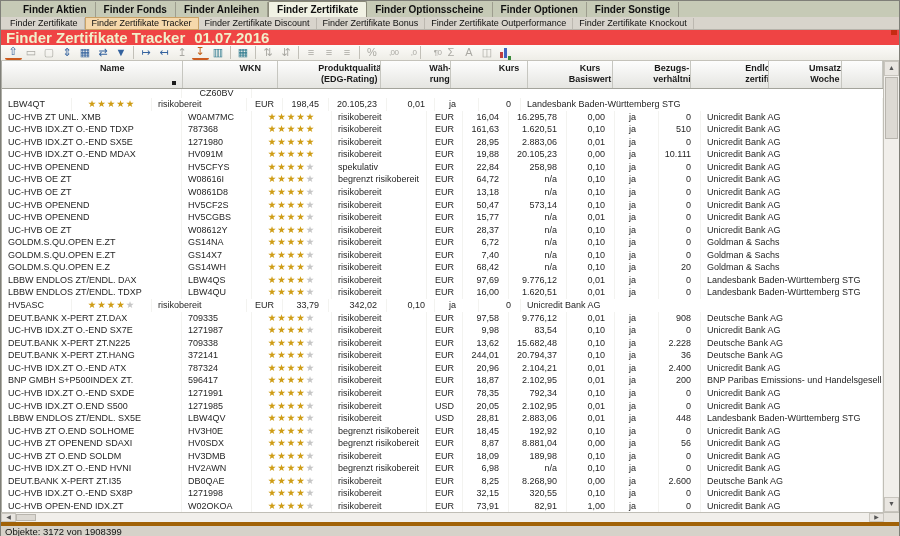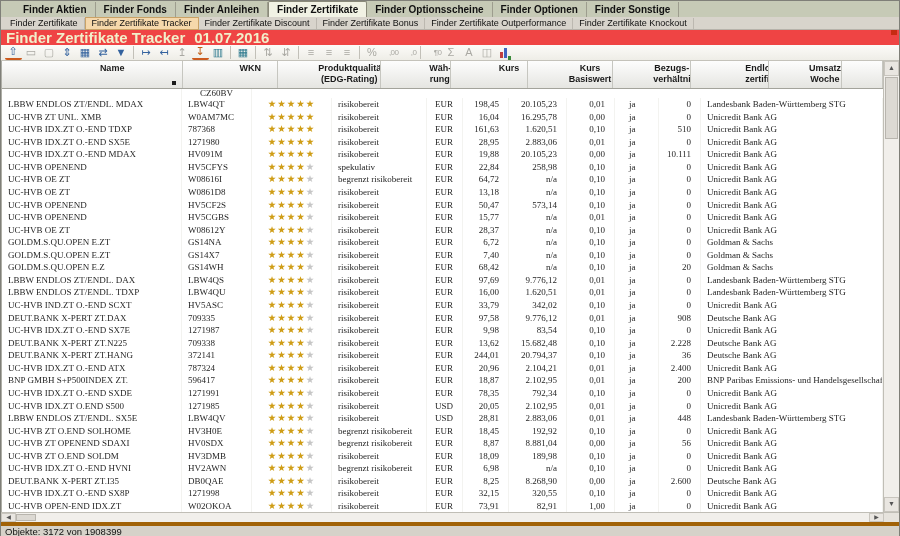--- a/index.html
+++ b/index.html
@@ -38,21 +38,21 @@
   .st-chart::after{content:"";position:absolute;left:7px;bottom:2px;width:3px;height:10px;background:#3f64c0;}
   .sep{width:1px;height:13px;background:#c2c0b8;margin:0 3px;}
 
   
   .gwrap{display:flex;height:451px;background:#fff;}
   .gcol{flex:1;display:flex;flex-direction:column;border-left:1px solid #aeaea6;min-width:0;}
   .ghead{height:27px;display:flex;background:linear-gradient(#fdfdfd,#e5e5e1);border-bottom:1px solid #a3a39b;}
   .hcell{box-sizing:border-box;border-right:1px solid #c6c6c0;font-size:9px;font-weight:bold;color:#1a1a1a;
     text-align:center;padding-top:2px;line-height:11px;position:relative;overflow:hidden;white-space:nowrap;margin-left:40px;}
   .sortsq{position:absolute;right:6px;bottom:3px;width:4px;height:4px;background:#1c1c1c;}
-  .gbody{flex:1;overflow:hidden;background:#fff;font-family:Liberation Serif, serif;}
+  .gbody{flex:1;overflow:hidden;background:#fff;}
   .row{display:flex;height:12.57px;line-height:12.5px;font-size:9px;color:#262626;white-space:nowrap;}
   .row.partial{height:9px;line-height:8px;overflow:hidden;}
   .c{box-sizing:border-box;height:100%;overflow:hidden;border-right:1px solid #f3f3f0;padding-left:6px;}
   .col0{width:180px;}.col1{width:70px;}.col2{width:80px;}.col3{width:95px;}.col4{width:36px;padding-left:8px;}
   .col5{width:46px;}.col6{width:58px;}.col7{width:48px;}.col8{width:44px;padding-left:14px;}
   .col9{width:42px;}.col10{flex:1;min-width:0;}
   .alR{text-align:right;padding-right:9px;padding-left:2px;}
   .alC{text-align:center;padding-left:0;}
   .stars{font-size:9.5px;letter-spacing:1px;}
   .sg{color:#cf9d16;}
@@ -183,21 +183,20 @@
             <div class="hl1">Emittent</div>
             <div class="hl2"></div>
           </div>
         </div>
       <div class="gbody" id="gbody">
         <div class="row partial">
           <div class="c col0"></div>
           <div class="c col1 alC">CZ60BV</div>
         </div>
       <div class="row">
-            <div class="c col0">LBBW ENDLOS ZT/ENDL. MDAX</div>
             <div class="c col1">LBW4QT</div>
             <div class="c col2 alC"><span class="stars"><span class="sg" style="color: rgb(207, 157, 22);">★★★★★</span><span class="sx" style="color: rgb(198, 198, 198);"></span></span></div>
             <div class="c col3">risikobereit</div>
             <div class="c col4">EUR</div>
             <div class="c col5 alR">198,45</div>
             <div class="c col6 alR">20.105,23</div>
             <div class="c col7 alR">0,01</div>
             <div class="c col8">ja</div>
             <div class="c col9 alR">0</div>
             <div class="c col10">Landesbank Baden-Württemberg STG</div>
@@ -391,21 +390,20 @@
             <div class="c col3">risikobereit</div>
             <div class="c col4">EUR</div>
             <div class="c col5 alR">16,00</div>
             <div class="c col6 alR">1.620,51</div>
             <div class="c col7 alR">0,01</div>
             <div class="c col8">ja</div>
             <div class="c col9 alR">0</div>
             <div class="c col10">Landesbank Baden-Württemberg STG</div>
           </div>
           <div class="row">
-            <div class="c col0">UC-HVB IND.ZT O.-END SCXT</div>
             <div class="c col1">HV5ASC</div>
             <div class="c col2 alC"><span class="stars"><span class="sg" style="color: rgb(207, 157, 22);">★★★★</span><span class="sx" style="color: rgb(198, 198, 198);">★</span></span></div>
             <div class="c col3">risikobereit</div>
             <div class="c col4">EUR</div>
             <div class="c col5 alR">33,79</div>
             <div class="c col6 alR">342,02</div>
             <div class="c col7 alR">0,10</div>
             <div class="c col8">ja</div>
             <div class="c col9 alR">0</div>
             <div class="c col10">Unicredit Bank AG</div>

